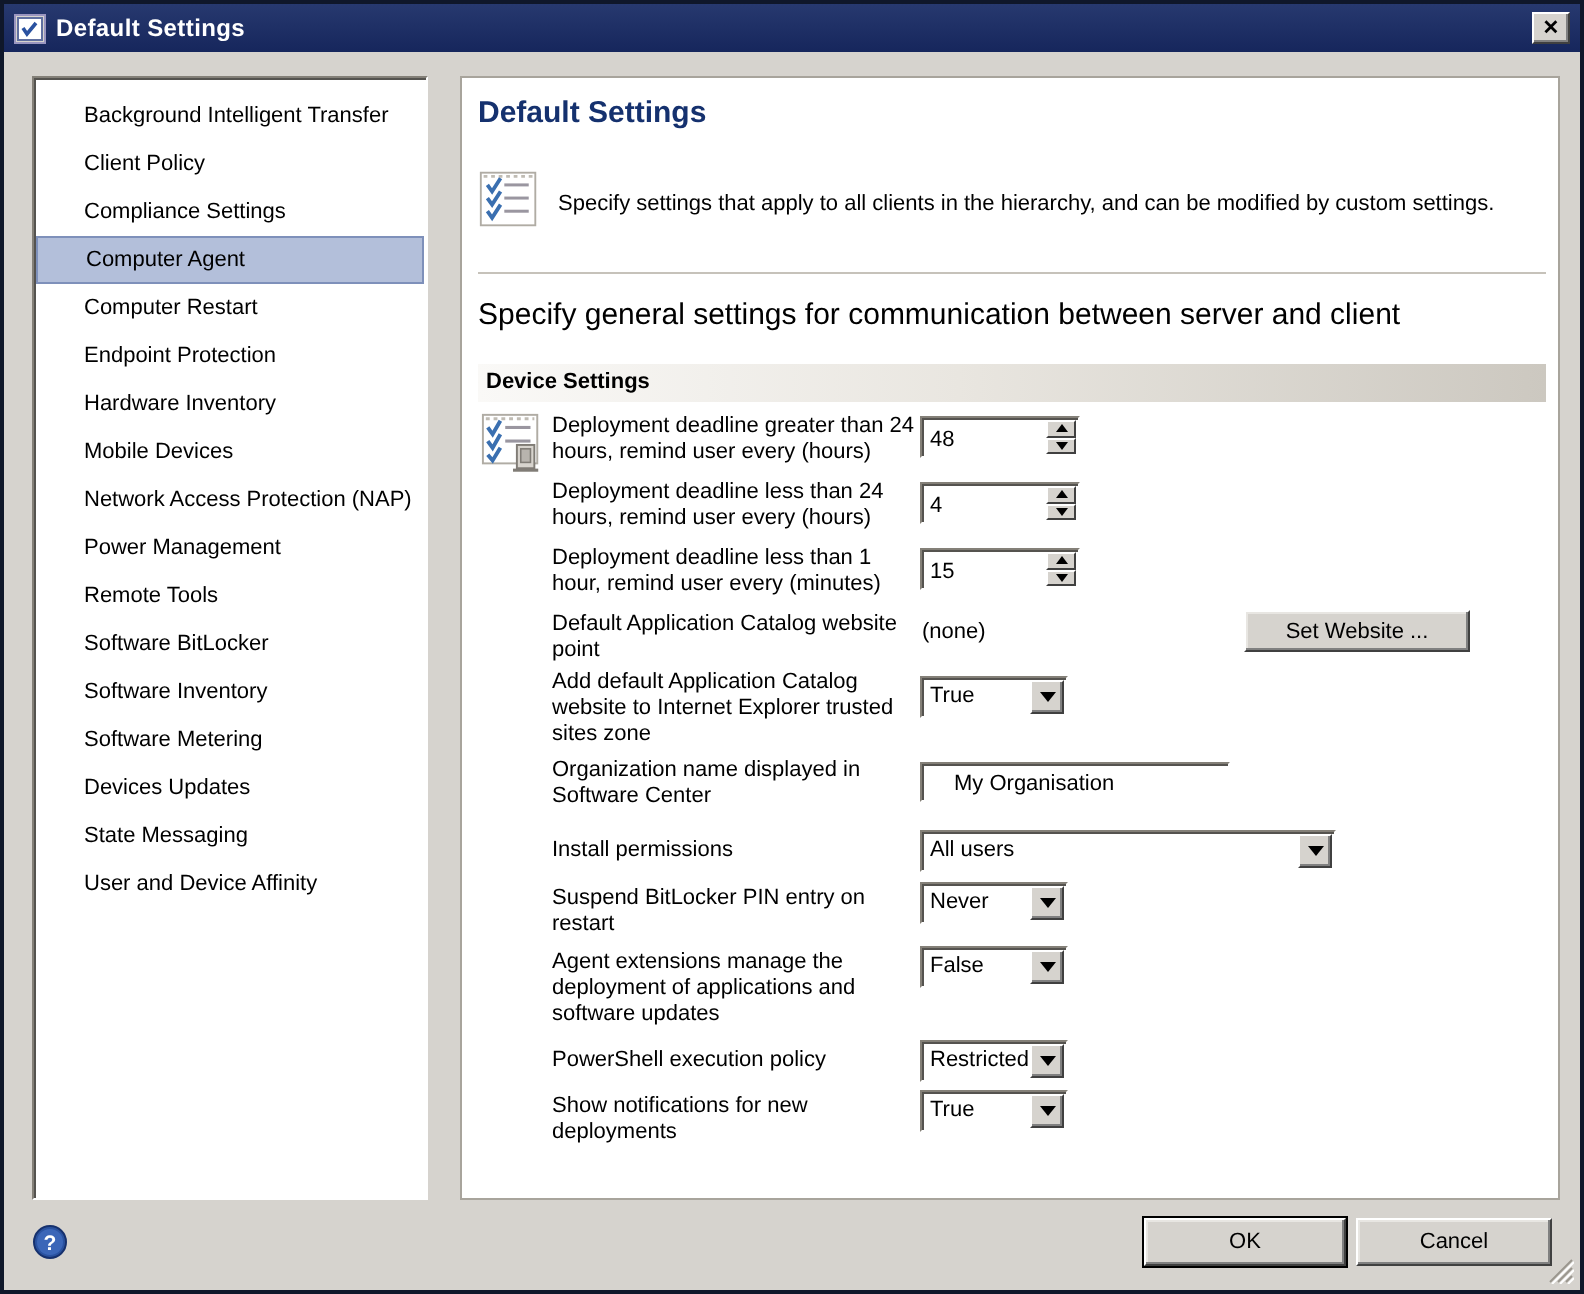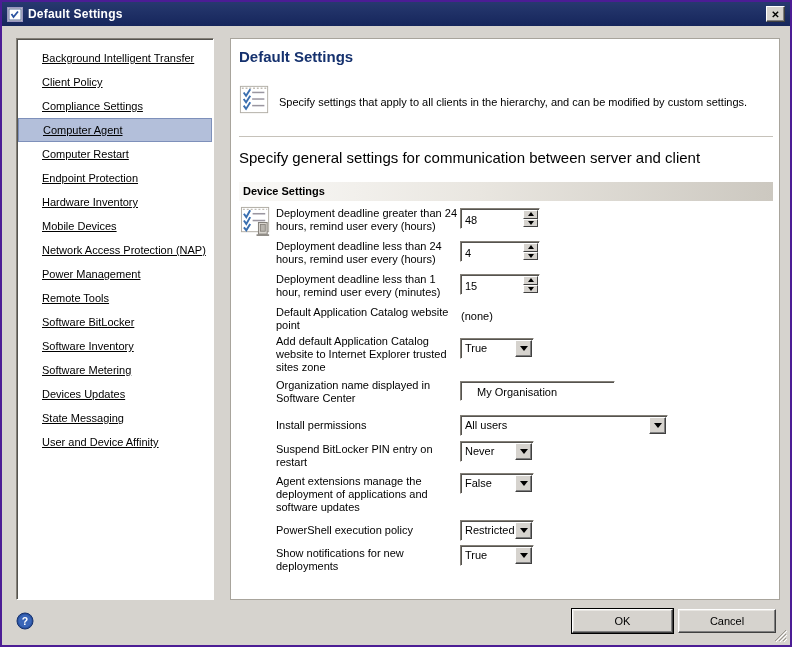--- a/index.html
+++ b/index.html
@@ -2,21 +2,21 @@
 <html><head>
 <meta charset="utf-8">
 <style>
   * { margin:0; padding:0; box-sizing:border-box; }
   html,body { background:#808080; }
   body { font-family:"Liberation Sans", sans-serif; }
 
   .window {
     position:relative; width:792px; height:647px;
     background:#d6d3ce;
-    border:2px solid #4c1d95;
+    border:2px solid #0f172a;
     overflow:hidden;
   }
 
   
   .titlebar {
     position:absolute; left:0; top:0; right:0; height:24px;
     background:linear-gradient(to bottom,#27396f,#16265c);
     display:flex; align-items:center; padding-left:5px;
   }
   .titlebar .t-icon { width:16px; height:15px; margin-right:5px; }
@@ -32,21 +32,21 @@
   
   .sidebar {
     position:absolute; left:14px; top:36px; width:198px; height:562px;
     background:#fff;
     border:1px solid; border-color:#848078 #fff #fff #848078;
     box-shadow: inset 1px 1px 0 #55534f;
     padding-top:7px; overflow:hidden;
   }
   .side-item {
     height:24px; line-height:24px; padding-left:25px;
-    font-size:11px; color:#000; white-space:nowrap; cursor:default;text-decoration:underline;
+    font-size:11px; color:#000; white-space:nowrap; cursor:default;
   }
   .side-item.selected {
     background:#b3bfda; border:1px solid #7e90ba;
     margin:0 1px; line-height:22px; padding-left:24px;
   }
 
   
   .main {
     position:absolute; left:228px; top:36px; width:550px; height:562px;
     background:#fff;
@@ -224,20 +224,23 @@
             <div class="tri-up"></div>
           </div>
         <div class="spin-btn">
             <div class="tri-down"></div>
           </div>
       </div>
     </div>
 
     <div class="row-label" style="top:267px">Default Application Catalog website point</div>
     <div class="static-value" style="left:230px;top:271px">(none)</div>
+    <div class="btn95 btn-setweb">
+      <span>Set Website ...</span>
+    </div>
 
     <div class="row-label" style="top:296px">Add default Application Catalog website to Internet Explorer trusted sites zone</div>
     <div class="combo sunken" style="left:229px;top:299px;width:74px">
       <span class="combo-text">True</span>
       <div class="combo-btn">
           <div class="tri-down big"></div>
         </div>
     </div>
 
     <div class="row-label" style="top:340px">Organization name displayed in Software Center</div>

